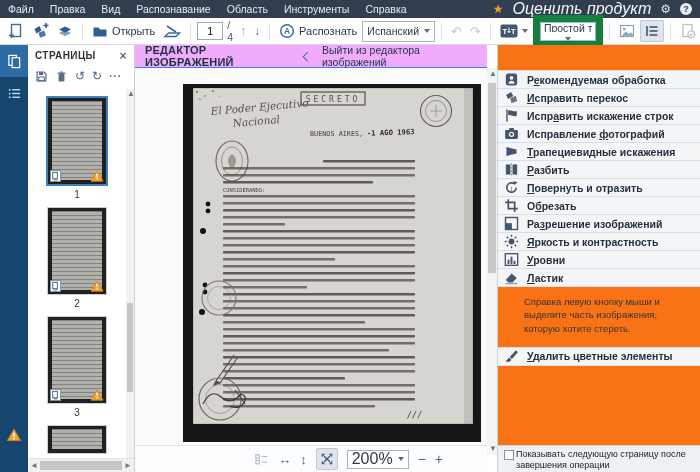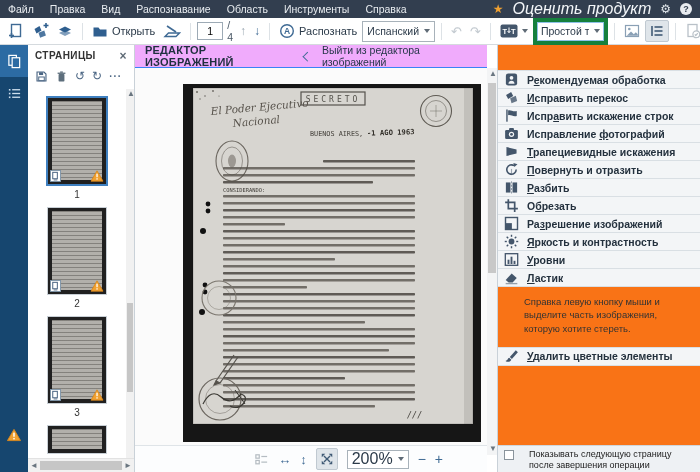--- a/index.html
+++ b/index.html
@@ -19,21 +19,21 @@
   .toolbar{position:absolute;left:0;top:18px;right:0;height:27px;background:#fff;
            border-bottom:1px solid #d5dade;display:flex;align-items:center;gap:2px;
            padding:0 5px;box-sizing:border-box;font-size:11px;color:#2b3a49;}
   .tb-sep{width:1px;height:17px;background:#dde2e6;margin:0 4px;flex:0 0 auto;}
   .tb-btn{height:21px;display:flex;align-items:center;gap:4px;padding:0 3px;border-radius:2px;}
   .page-input{width:24px;height:16px;border:1px solid #9daab5;text-align:center;font-size:10.5px;
               font-family:"Liberation Sans",sans-serif;padding:0;}
   .arrow-up{color:#9aa7b2;font-size:12px;} .arrow-down{color:#3f6a94;font-size:12px;}
   .combo{height:19px;border:1px solid #a8b2ba;background:#fff;display:flex;align-items:center;
          padding:0 4px;gap:5px;font-size:10.5px;}
-  .combo.focused{border:4px solid #15803d;box-shadow:0 0 0 1px #8fc0e8 inset;}
+  .combo.focused{border:7px solid #15803d;box-shadow:0 0 0 1px #8fc0e8 inset;flex-direction:column;}
   .caret{width:0;height:0;border-left:3.5px solid transparent;border-right:3.5px solid transparent;
          border-top:4px solid #5f6b76;}
   .disabled-glyph{color:#c3cad0;font-size:13px;}
   .tb-toggle-on{background:#dfe5ea;border:1px solid #c0c9d1;}
   
   .leftstrip{position:absolute;left:0;top:45px;width:28px;bottom:0;background:#16466f;}
   .strip-item{width:28px;height:32px;display:flex;align-items:center;justify-content:center;}
   .strip-item.sel{background:#2c6ba3;}
   .strip-warning{position:absolute;left:6px;bottom:26px;}
   
@@ -88,21 +88,21 @@
   .right-panel{position:absolute;left:497px;top:45px;right:0;bottom:0;background:#f97316;
                border-left:1px solid #c9d1d8;box-sizing:border-box;padding-left:16px;}
   .tools{position:absolute;left:0;right:0;top:25px;border-top:1px solid #d9dfe4;}
   .tool-item{height:17px;display:flex;align-items:center;gap:8px;padding:0 6px 0 5px;
              background:#f3f5f7;border-bottom:1px solid #d9dfe4;}
   .ticon{width:16px;height:16px;display:flex;align-items:center;justify-content:center;color:#44566b;flex:0 0 auto;}
   .tlabel{font-size:10.5px;font-weight:bold;color:#24313e;white-space:nowrap;overflow:hidden;}
   .hint{margin:8px 14px 12px 26px;font-size:9.5px;color:#333;line-height:1.4;max-width:162px;}
   .remove-item{border-top:1px solid #d9dfe4;}
   .cb-row{position:absolute;left:0;right:0;bottom:0;height:27px;border-top:1px solid #cfd6db;
-          background:#eef1f4;display:flex;gap:15px;padding:3px 4px 0 6px;box-sizing:border-box;
+          background:#eef1f4;display:flex;gap:2px;padding:3px 4px 0 6px;box-sizing:border-box;
           align-items:flex-start;}
   .cb{appearance:none;-webkit-appearance:none;width:10px;height:10px;border:1px solid #8a949c;
       background:#fff;margin:1px 0 0 0;flex:0 0 auto;}
   .cb-label{font-size:9px;color:#222;line-height:1.25;}
   u{text-decoration:underline;}
 </style>
 </head>
 <body>
 
 <div id="app">
@@ -550,41 +550,41 @@
           <span class="ticon">
             <svg viewBox="0 0 16 16" width="15" height="15">
               <path d="M2.6 3.2 L13.4 5.8 L13.4 10.2 L2.6 12.8 Z" fill="currentColor"></path>
             </svg>
           </span>
           <span class="tlabel"><u>Т</u>рапециевидные искажения</span>
         </div>
         <div class="tool-item">
           <span class="ticon">
             <svg viewBox="0 0 16 16" width="15" height="15">
-              <path d="M13 8a5 5 0 1 1-2.2-4.1" fill="none" stroke="currentColor" stroke-width="1.7"></path>
-              <path d="M10 1 L14.4 2.3 L11 5.4 Z" fill="currentColor"></path>
-              <rect x="7.4" y="7.4" width="1.2" height="6.6" fill="currentColor" opacity=".5"></rect>
-            </svg>
-          </span>
-          <span class="tlabel"><u>П</u>овернуть и отразить</span>
-        </div>
-        <div class="tool-item">
-          <span class="ticon">
-            <svg viewBox="0 0 16 16" width="15" height="15">
               <path d="M2 2.6 H6.9 V13.4 H2 Z" fill="currentColor"></path>
               <path d="M9.1 2.6 H14 V13.4 H9.1 Z" fill="currentColor"></path>
               <g fill="currentColor" opacity=".6">
                 <rect x="7.5" y="1.4" width="1" height="2.2"></rect>
                 <rect x="7.5" y="5" width="1" height="2.2"></rect>
                 <rect x="7.5" y="8.6" width="1" height="2.2"></rect>
                 <rect x="7.5" y="12.2" width="1" height="2.2"></rect>
               </g>
             </svg>
           </span>
           <span class="tlabel"><u>Р</u>азбить</span>
+        </div>
+        <div class="tool-item">
+          <span class="ticon">
+            <svg viewBox="0 0 16 16" width="15" height="15">
+              <path d="M13 8a5 5 0 1 1-2.2-4.1" fill="none" stroke="currentColor" stroke-width="1.7"></path>
+              <path d="M10 1 L14.4 2.3 L11 5.4 Z" fill="currentColor"></path>
+              <rect x="7.4" y="7.4" width="1.2" height="6.6" fill="currentColor" opacity=".5"></rect>
+            </svg>
+          </span>
+          <span class="tlabel"><u>П</u>овернуть и отразить</span>
         </div>
         <div class="tool-item">
           <span class="ticon">
             <svg viewBox="0 0 16 16" width="15" height="15">
               <path d="M4.6 1.2 V11.4 H14.8" fill="none" stroke="currentColor" stroke-width="1.8"></path>
               <path d="M1.2 4.6 H11.4 V14.8" fill="none" stroke="currentColor" stroke-width="1.8"></path>
             </svg>
           </span>
           <span class="tlabel">О<u>б</u>резать</span>
         </div>

